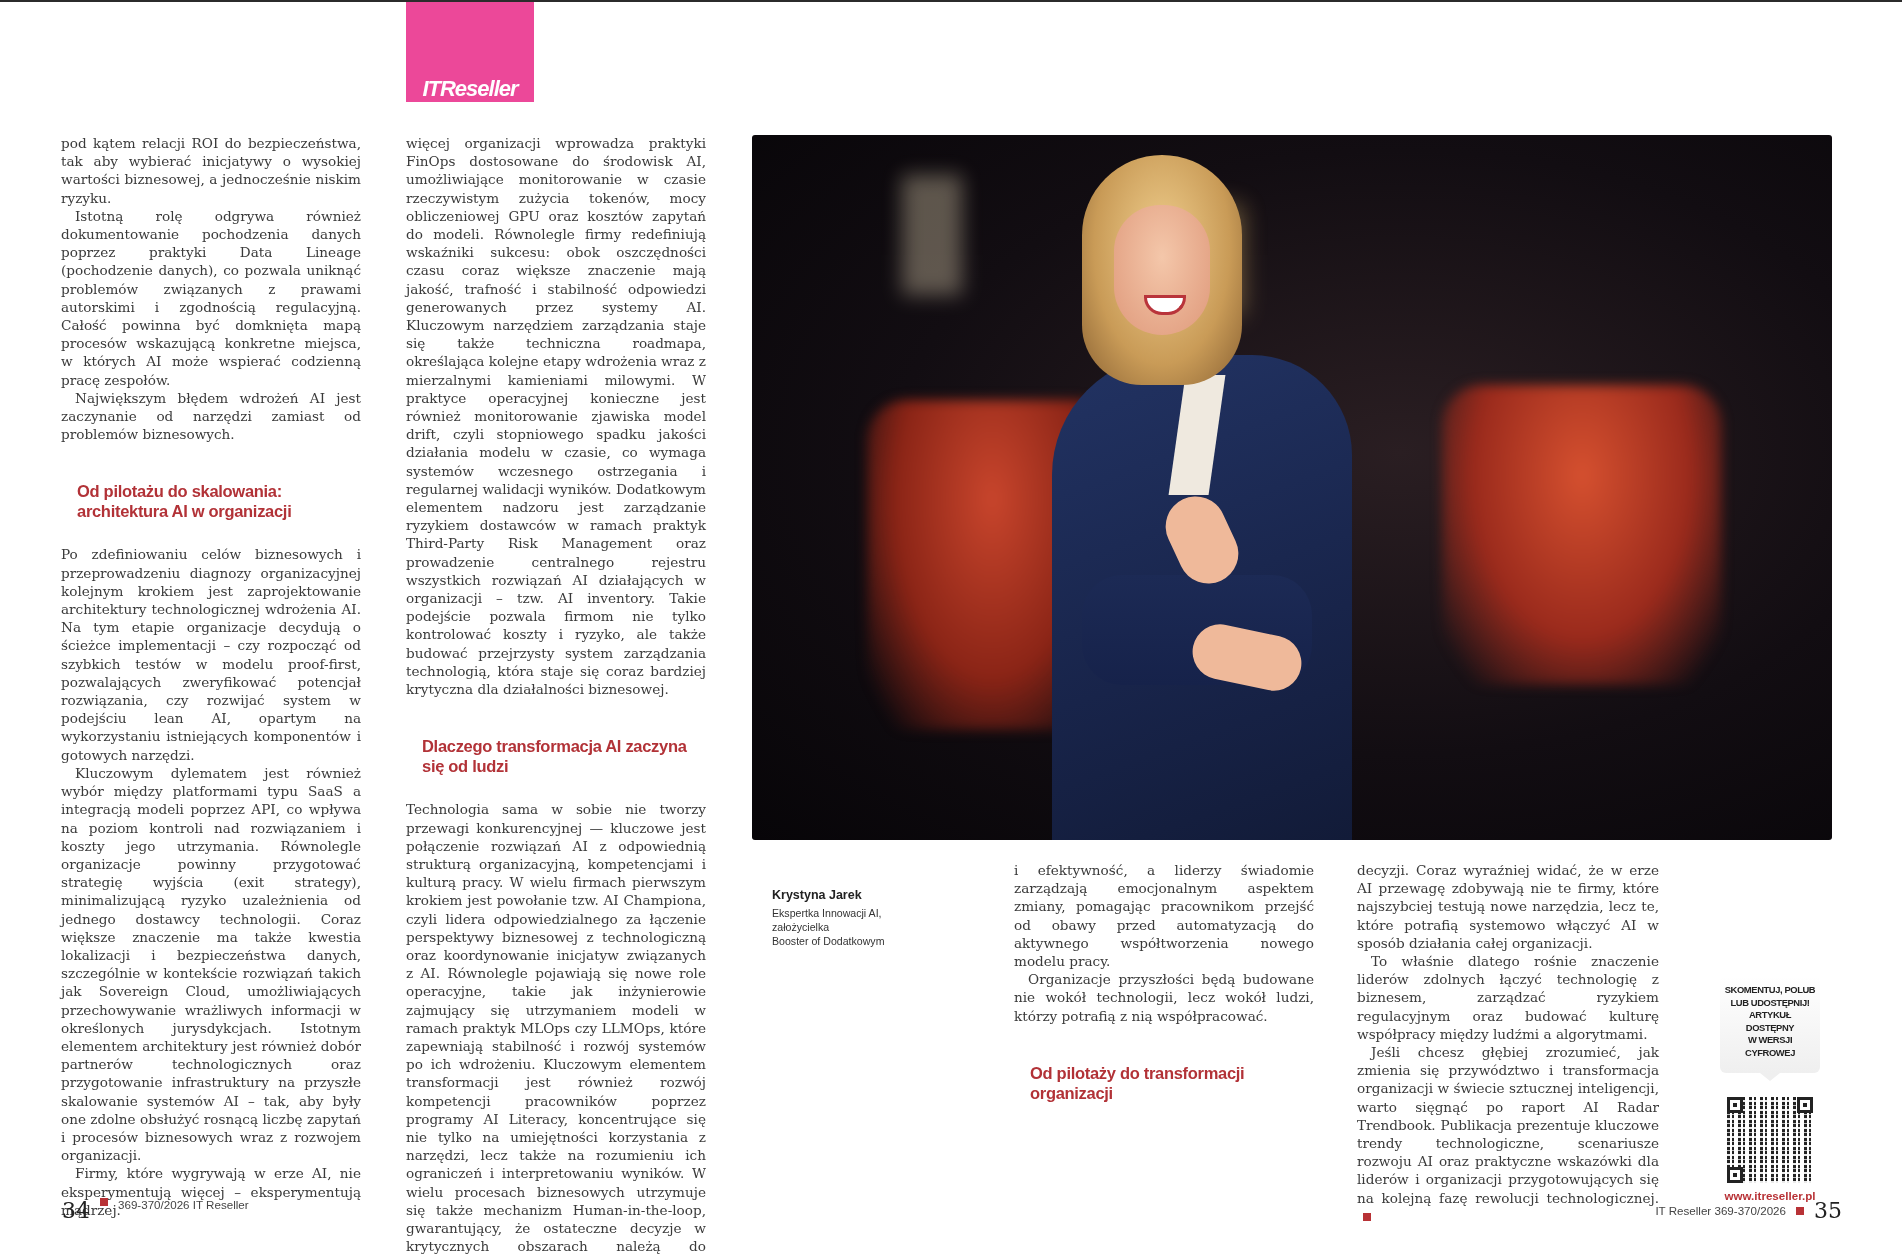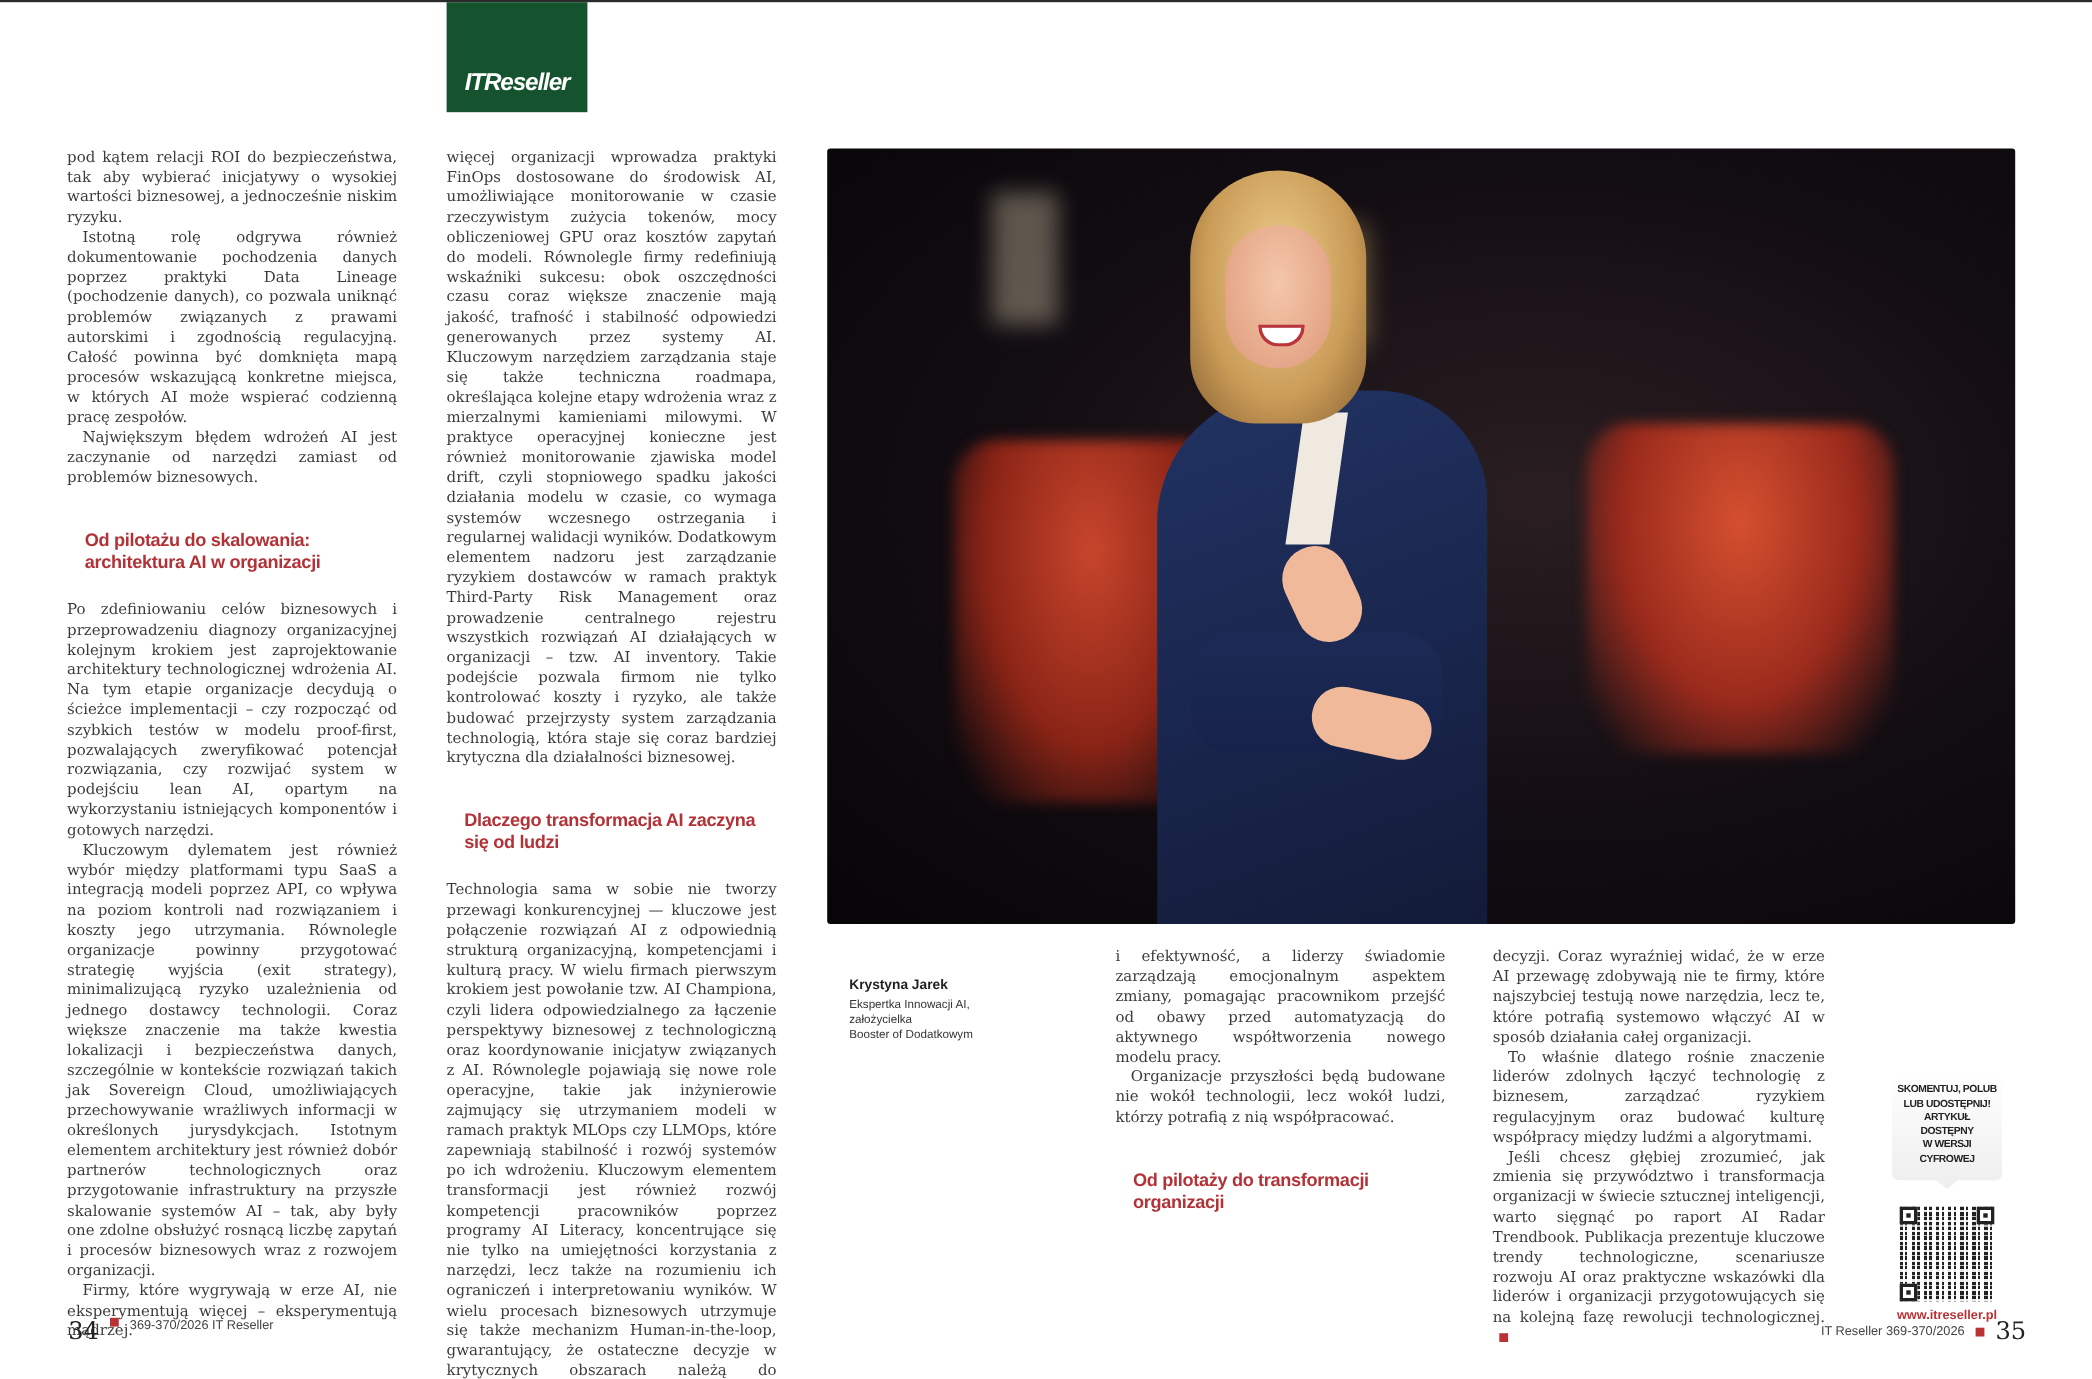--- a/index.html
+++ b/index.html
@@ -1,20 +1,20 @@
 <!DOCTYPE html>
 <html><head>
 <meta charset="utf-8">
 <style>
   html, body { margin:0; padding:0; }
   body { width:1902px; height:1254px; background:#ffffff; position:relative; overflow:hidden;
          font-family:"DejaVu Serif", serif; color:#3a3a3a; }
   .topbar { position:absolute; left:0; top:0; width:1902px; height:2px; background:#2b2b2b; }
-  .logo { position:absolute; left:406px; top:2px; width:128px; height:100px; background:#14532d;
-          display:flex; align-items:flex-end; justify-content:center; padding-bottom:14px; box-sizing:border-box; }
+  .logo { position:absolute; left:406px; top:2px; width:128px; height:100px; background:#ec4899;
+          display:flex; align-items:flex-end; justify-content:center; box-sizing:border-box; }
   .logo span { color:#fff; font-family:"Liberation Sans", sans-serif; font-weight:bold; font-style:italic;
                font-size:22px; letter-spacing:-1px; }
   .col { position:absolute; font-size:13.6px; line-height:18.2px; text-align:justify; hyphens:auto; }
   .col p { margin:0; }
   .col p.ind { text-indent:14px; }
   .col h3 { margin:16px; color:#b23237; font-family:Liberation Sans, sans-serif; font-weight:bold;
             font-size:16.5px; line-height:20px; letter-spacing:-0.3px; text-align:left; }
   .gap { height:22px; }
   .gap-s { height:8px; }
   #c1 { left:61px; top:134px; width:300px; }

